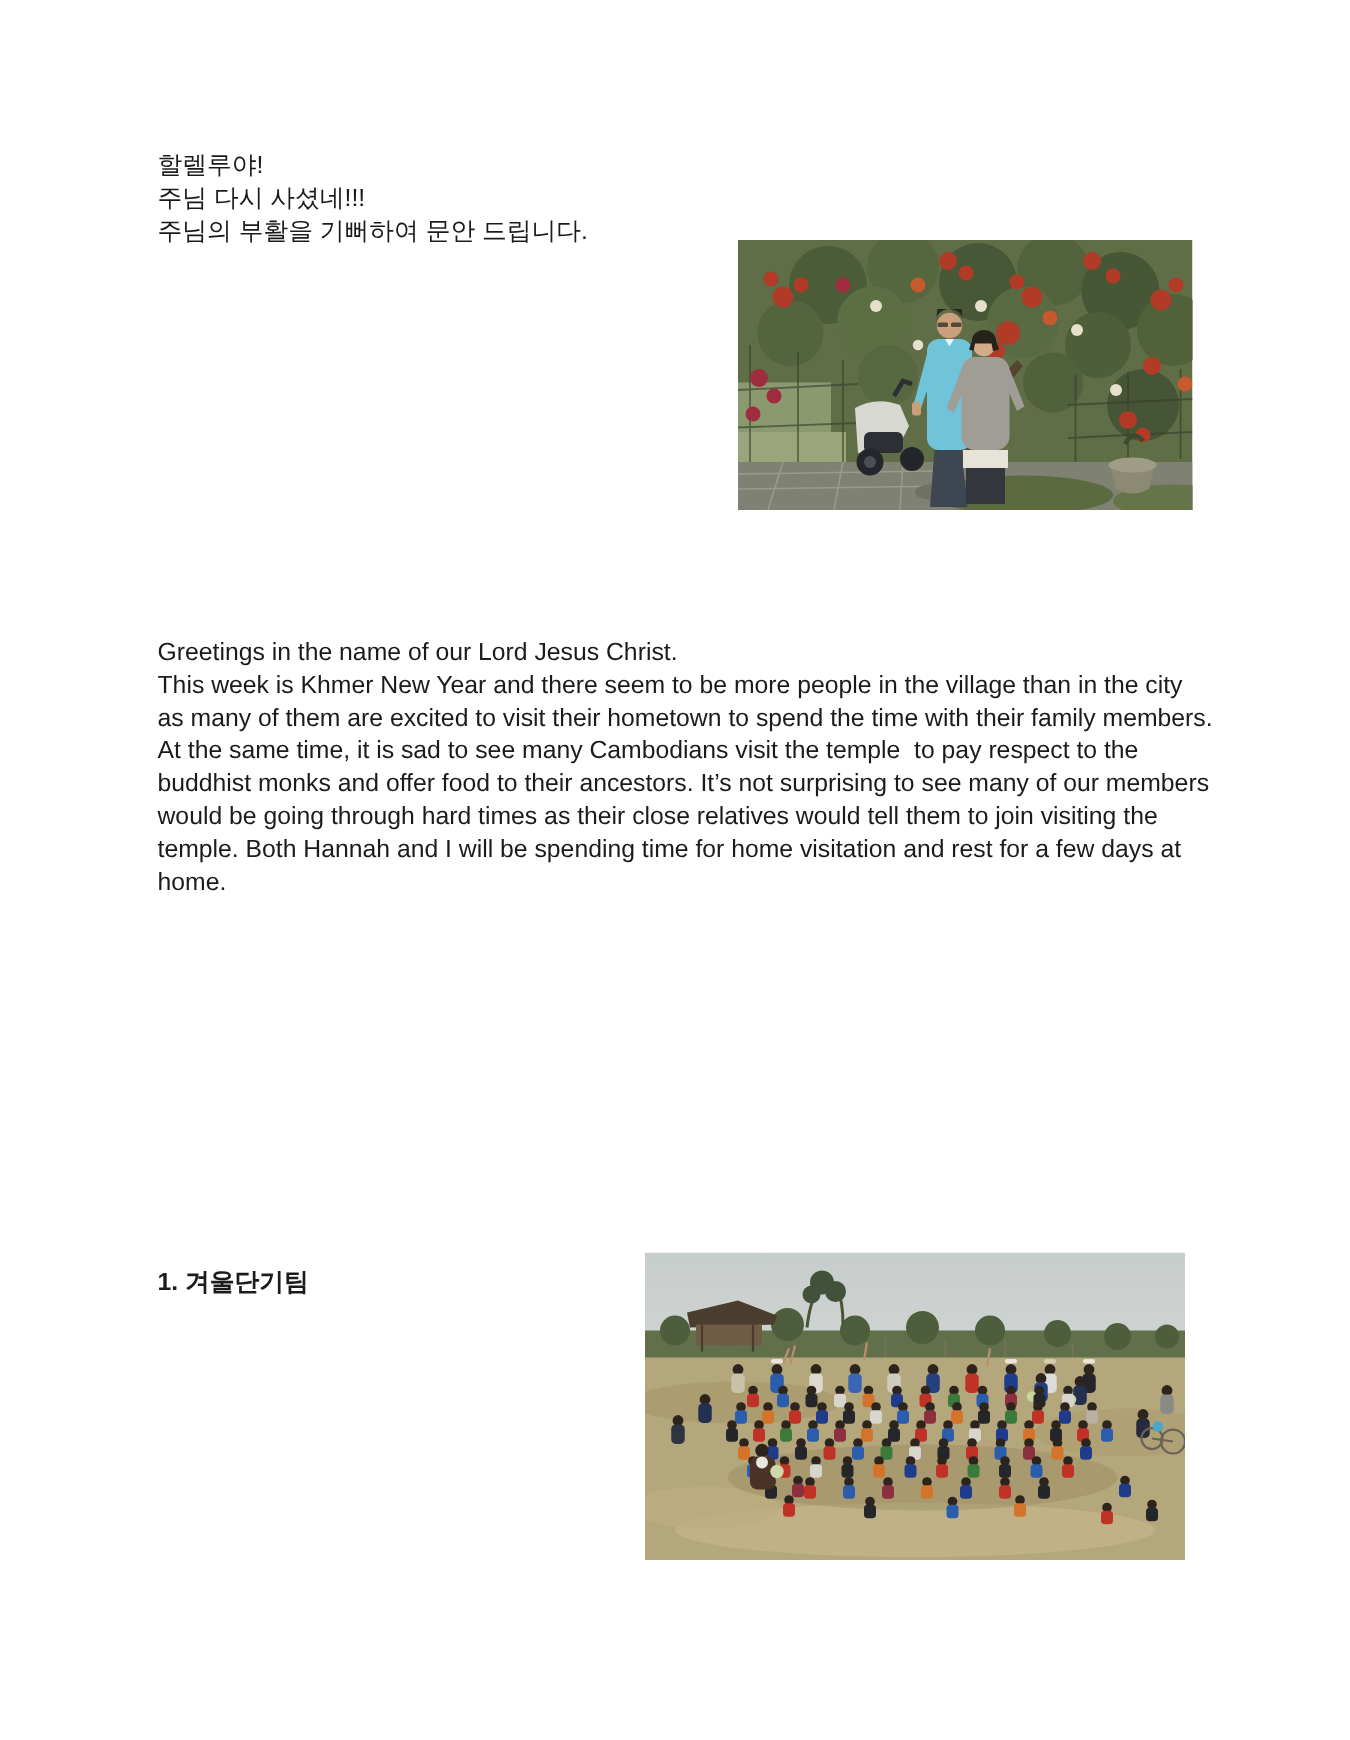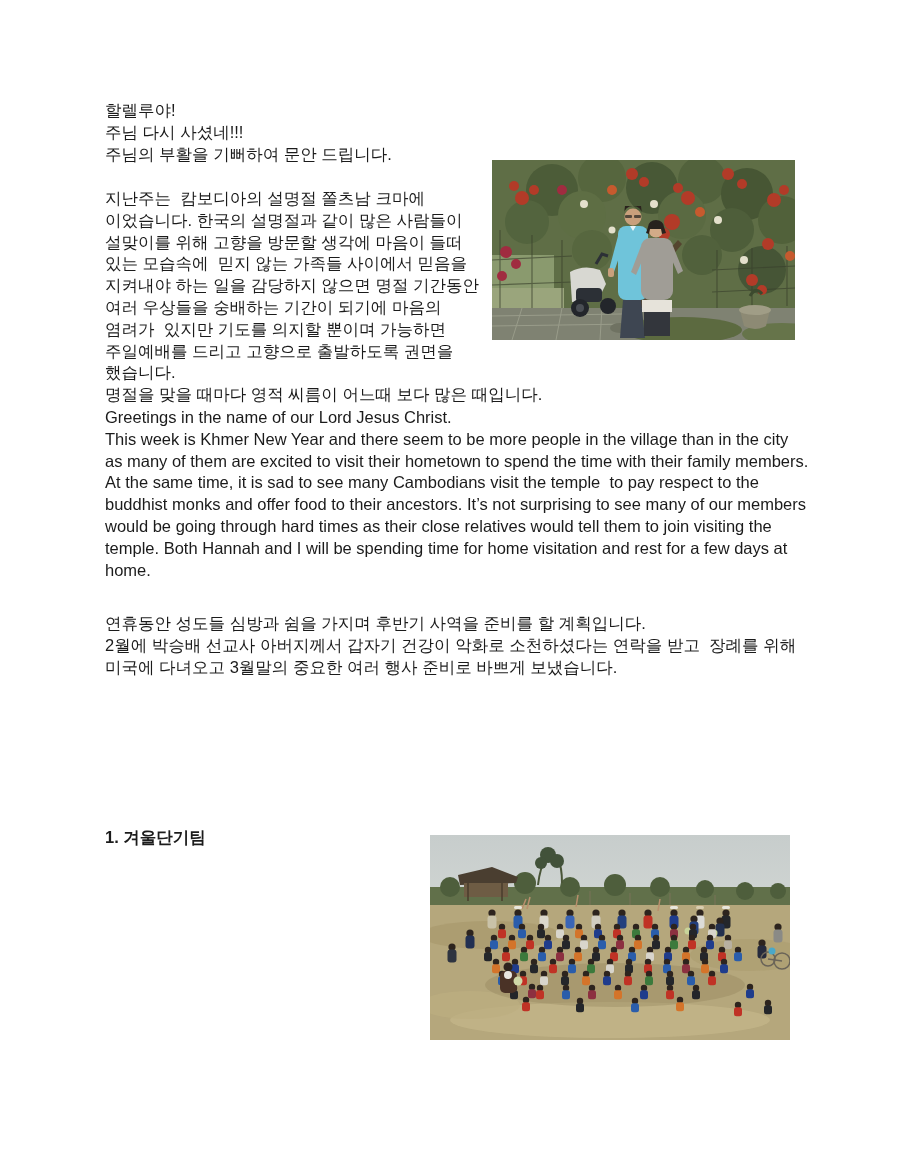--- a/index.html
+++ b/index.html
@@ -25,46 +25,33 @@
 </style>
 </head>
 <body>
 
 <div class="page">
 
   <div class="text-block" style="top:100px">할렐루야!
 주님 다시 사셨네!!!
 주님의 부활을 기뻐하여 문안 드립니다.</div>
 
-  <div class="text-block" style="top:188px">지난주는  캄보디아의 설명절 쫄츠남 크마에
-이었습니다. 한국의 설명절과 같이 많은 사람들이
-설맞이를 위해 고향을 방문할 생각에 마음이 들떠
-있는 모습속에  믿지 않는 가족들 사이에서 믿음을
-지켜내야 하는 일을 감당하지 않으면 명절 기간동안
-여러 우상들을 숭배하는 기간이 되기에 마음의
-염려가  있지만 기도를 의지할 뿐이며 가능하면
-주일예배를 드리고 고향으로 출발하도록 권면을
-했습니다.
-명절을 맞을 때마다 영적 씨름이 어느때 보다 많은 때입니다.</div>
-
-  <div class="text-block" style="top:407px">Greetings in the name of our Lord Jesus Christ.
+
+  <div class="text-block" style="top:425px">Greetings in the name of our Lord Jesus Christ.
 This week is Khmer New Year and there seem to be more people in the village than in the city
 as many of them are excited to visit their hometown to spend the time with their family members.
 At the same time, it is sad to see many Cambodians visit the temple  to pay respect to the
 buddhist monks and offer food to their ancestors. It’s not surprising to see many of our members
 would be going through hard times as their close relatives would tell them to join visiting the
 temple. Both Hannah and I will be spending time for home visitation and rest for a few days at
 home.</div>
 
-  <div class="text-block" style="top:613px">연휴동안 성도들 심방과 쉼을 가지며 후반기 사역을 준비를 할 계획입니다.
-2월에 박승배 선교사 아버지께서 갑자기 건강이 악화로 소천하셨다는 연락을 받고  장례를 위해
-미국에 다녀오고 3월말의 중요한 여러 행사 준비로 바쁘게 보냈습니다.</div>
-
-
-  <div class="text-block heading" style="top:827px">1. 겨울단기팀</div>
+
+
+  <div class="text-block heading" style="top:845px">1. 겨울단기팀</div>
 
 
   <figure class="photo" style="left:492px;top:160px;width:303px;height:180px">
     <svg width="303" height="180" viewBox="0 0 303 180">
       <rect width="303" height="180" fill="#5f6e46"></rect>
       <rect x="0" y="95" width="62" height="55" fill="#8a9a6e"></rect>
       <rect x="0" y="128" width="72" height="26" fill="#9aa57c"></rect>
       <g>
         <circle cx="60" cy="30" r="26" fill="#4c5c38"></circle>
           <circle cx="110" cy="18" r="24" fill="#56663e"></circle>

